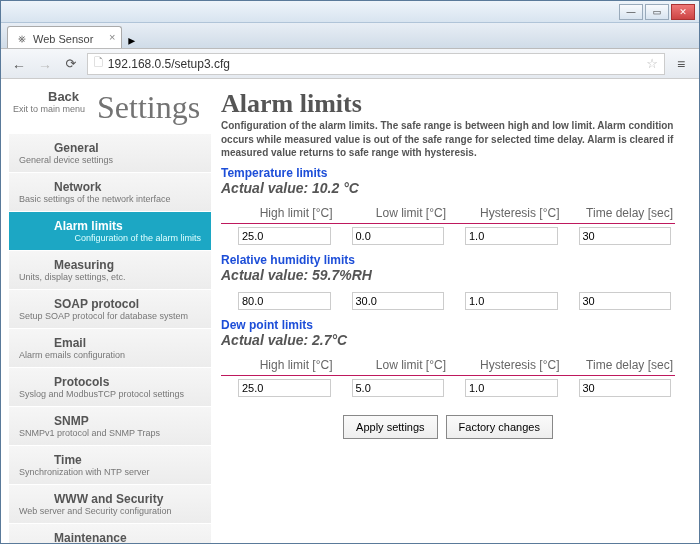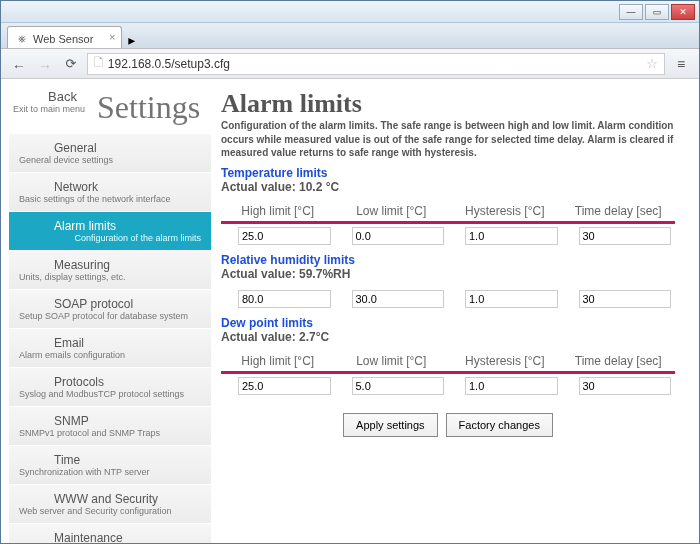--- a/index.html
+++ b/index.html
@@ -21,36 +21,36 @@
 .reload { width: 20px; height: 20px; display: flex; align-items: center; justify-content: center; color: #555; font-size: 13px; }
 .url-box { flex: 1; height: 22px; border: 1px solid #ccc; background: #fff; display: flex; align-items: center; padding: 0 6px; font-size: 12px; color: #333; }
 .url-box .doc-icon { margin-right: 5px; color: #999; font-size: 11px; }
 .url-box .star { margin-left: auto; color: #bbb; font-size: 13px; }
 .menu-btn { width: 20px; height: 20px; color: #555; display: flex; align-items: center; justify-content: center; font-size: 14px; }
 
 .content { flex: 1; display: flex; background: #fff; overflow: hidden; }
 .sidebar { width: 210px; background: #fff; padding: 4px 0 0 8px; }
 .sb-item { background: linear-gradient(#f6f6f6,#ececec); border-bottom: 1px solid #fff; padding: 7px 10px; cursor: pointer; }
 .sb-item.active { background: #1ca7c4; }
-.sb-title { font-size: 12px; font-weight: normal; color: #555; padding-left: 35px; }
+.sb-title { font-size: 12px; font-weight: bold; color: #555; padding-left: 35px; }
 .sb-sub { font-size: 9px; color: #777; }
 .sb-item.active .sb-title { color: #fff; }
 .sb-item.active .sb-sub { color: #dff; text-align: right; }
 .sb-back .sb-title { font-size: 13px; }
 
 .main { flex: 1; padding: 10px 24px 0 10px; overflow: auto; }
 .h-settings { font-family: Georgia, serif; font-size: 32px; color: #737373; font-weight: normal; }
 .h-alarm { font-family: Georgia, serif; font-size: 26px; color: #555; font-weight: bold; }
 .desc { font-size: 10px; color: #555; font-weight: bold; line-height: 1.35; margin-bottom: 4px; }
 
 .section-title { font-size: 12px; font-weight: bold; color: #1d4ed8; margin-top: 6px; }
-.actual { font-size: 12px; font-weight: bold; color: #555; margin-bottom: 6px; }
+.actual { font-size: 14px; font-weight: bold; color: #555; margin-bottom: 6px; font-style: italic; }
 
 table.form { width: 100%; border-collapse: collapse; margin-bottom: 6px; }
-table.form th { text-align: center; font-size: 12px; font-weight: normal; color: #666; padding: 4px 2px 3px; border-bottom: 3px solid #be185d; width: 25%; }
+table.form th { text-align: right; font-size: 12px; font-weight: normal; color: #666; padding: 4px 2px 3px; border-bottom: 1px solid #be185d; width: 25%; }
 table.form td { padding: 2px 4px 2px 17px; }
 table.form input { width: 100%; height: 18px; font-size: 11px; padding: 1px 3px; border: 1px solid #ccc; }
 
 .btns { display: flex; justify-content: center; gap: 8px; margin: 16px 0; }
 .btn { font-size: 11px; padding: 5px 12px; background: linear-gradient(#fafafa,#eee); border: 1px solid #888; cursor: pointer; text-align: center; }
 </style>
 </head>
 <body>
 
 <div class="window-frame">

